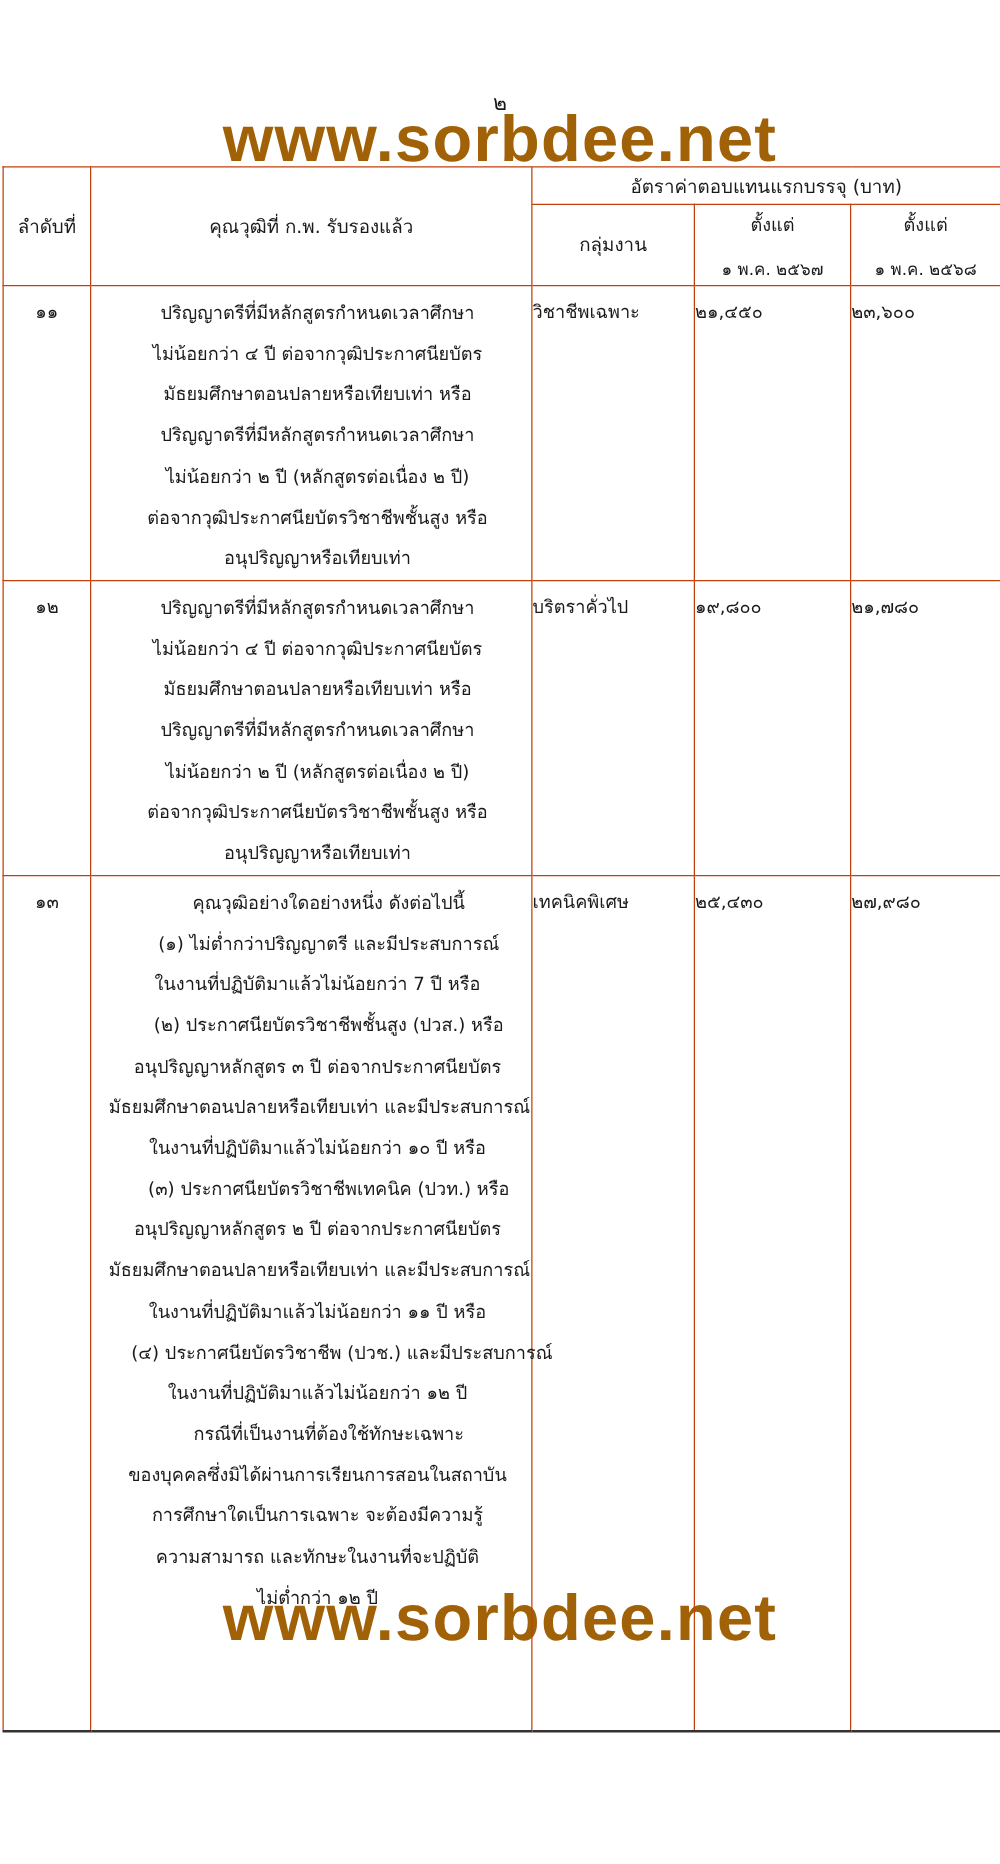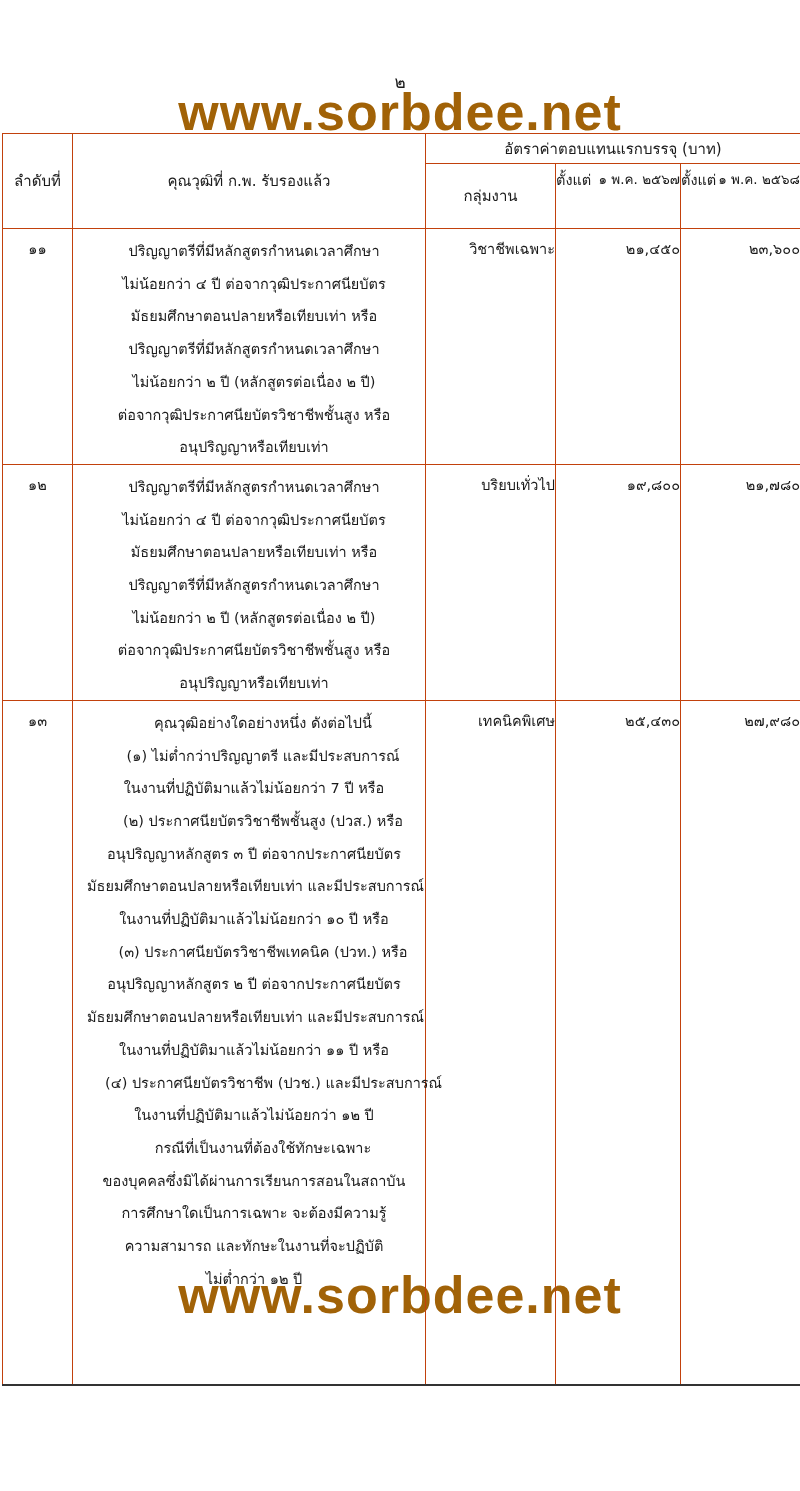--- a/index.html
+++ b/index.html
@@ -66,21 +66,21 @@
 
     .hdr-cell {
       text-align: center;
       vertical-align: middle !important;
       font-size: 15px;
     }
     .hdr-top { height: 30px; }
     .hdr-sub { height: 65px; }
     .hdr-two-line {
       display: flex;
-      flex-direction: row;
+      flex-direction: column;
       justify-content: space-between;
       height: 58px;
       padding-top: 2px;
       font-size: 14.5px;
     }
     .hdr-date {
       font-size: 13.5px;
     }
 
     .cell-no {
@@ -90,21 +90,21 @@
     .qual-lines {
       padding: 6px 4px 0 14px;
     }
     .qual-line {
       line-height: 32.7px;
       white-space: nowrap;
       text-align: center;
     }
     .qual-line.indent { padding-left: 18px; }
     .cell-center {
-      text-align: right;
+      text-align: left;
       padding-top: 8px !important;
     }
     .row-11 { height: 229px; margin-top: 39px; }
     .row-12 { height: 230px; }
     .row-13 { height: 685px; }
   </style>
 </head>
 <body>
 
 <div class="page-number">๒</div>
@@ -165,21 +165,21 @@
         <div class="qual-lines">
             <div class="qual-line">ปริญญาตรีที่มีหลักสูตรกำหนดเวลาศึกษา</div>
             <div class="qual-line">ไม่น้อยกว่า ๔ ปี ต่อจากวุฒิประกาศนียบัตร</div>
             <div class="qual-line">มัธยมศึกษาตอนปลายหรือเทียบเท่า หรือ</div>
             <div class="qual-line">ปริญญาตรีที่มีหลักสูตรกำหนดเวลาศึกษา</div>
             <div class="qual-line">ไม่น้อยกว่า ๒ ปี (หลักสูตรต่อเนื่อง ๒ ปี)</div>
             <div class="qual-line">ต่อจากวุฒิประกาศนียบัตรวิชาชีพชั้นสูง หรือ</div>
             <div class="qual-line">อนุปริญญาหรือเทียบเท่า</div>
           </div>
       </td>
-      <td class="cell-center">บริยบเทั่วไป</td>
+      <td class="cell-center">บริตราคั่วไป</td>
       <td class="cell-center">๑๙,๘๐๐</td>
       <td class="cell-center">๒๑,๗๘๐</td>
     </tr>
     <tr class="row-13 last-row">
       <td class="cell-no">๑๓</td>
       <td>
         <div class="qual-lines">
             <div class="qual-line indent">คุณวุฒิอย่างใดอย่างหนึ่ง ดังต่อไปนี้</div>
             <div class="qual-line indent">(๑) ไม่ต่ำกว่าปริญญาตรี และมีประสบการณ์</div>
             <div class="qual-line">ในงานที่ปฏิบัติมาแล้วไม่น้อยกว่า 7 ปี หรือ</div>

